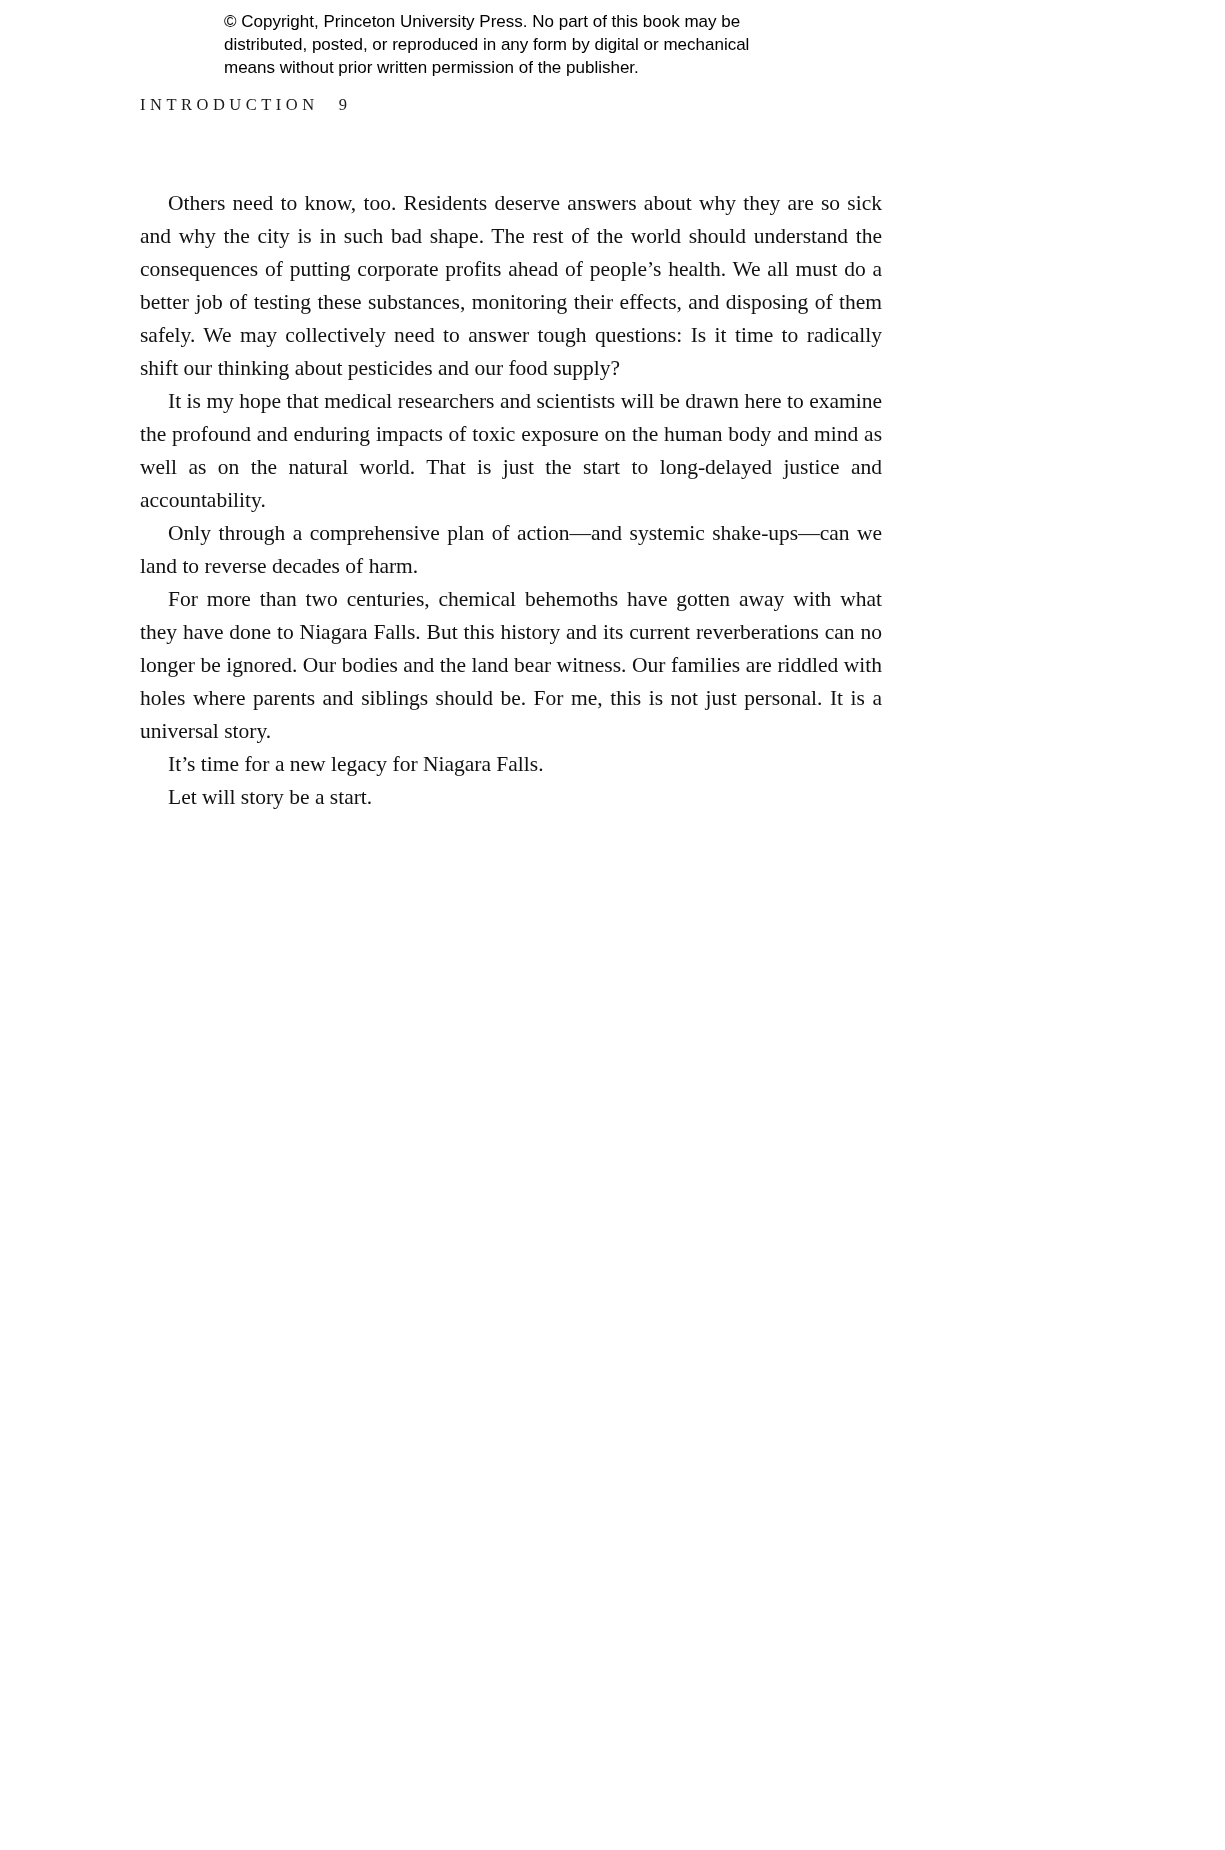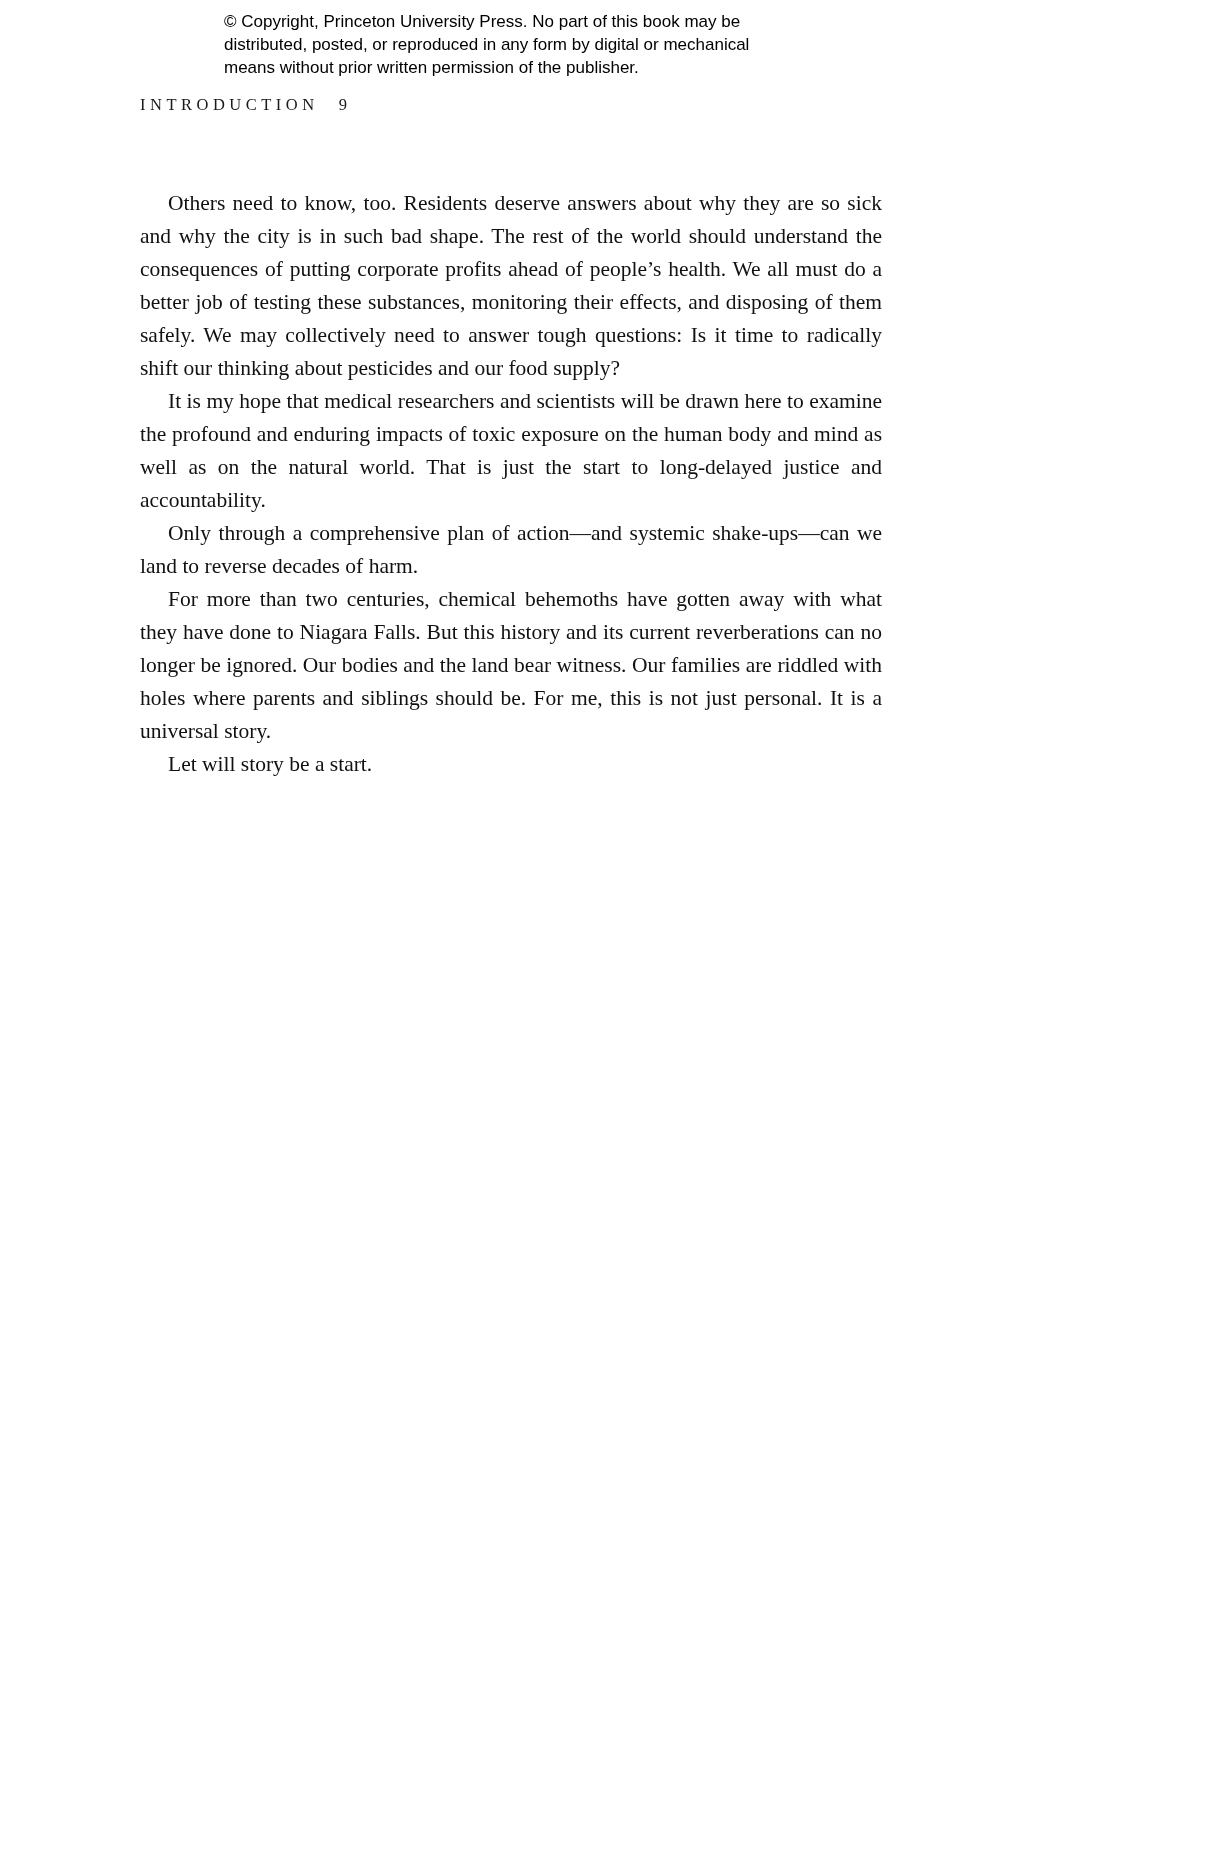--- a/index.html
+++ b/index.html
@@ -81,18 +81,19 @@
 
   <div class="running-head">
     <span class="head-title">INTRODUCTION</span><span class="page-num">9</span>
   </div>
 
   <div class="body-text">
     <p>Others need to know, too. Residents deserve answers about why they are so sick and why the city is in such bad shape. The rest of the world should understand the consequences of putting corporate profits ahead of people’s health. We all must do a better job of testing these substances, monitoring their effects, and disposing of them safely. We may collectively need to answer tough questions: Is it time to radically shift our thinking about pesticides and our food supply?</p>
     <p>It is my hope that medical researchers and scientists will be drawn here to examine the profound and enduring impacts of toxic exposure on the human body and mind as well as on the natural world. That is just the start to long-delayed justice and accountability.</p>
     <p>Only through a comprehensive plan of action—and systemic shake-ups—can we land to reverse decades of harm.</p>
     <p>For more than two centuries, chemical behemoths have gotten away with what they have done to Niagara Falls. But this history and its current reverberations can no longer be ignored. Our bodies and the land bear witness. Our families are riddled with holes where parents and siblings should be. For me, this is not just personal. It is a universal story.</p>
+    <p>It’s time for a new legacy for Niagara Falls.</p>
     <p>Let will story be a start.</p>
   </div>
 
   <div class="footer">For general queries, contact info@press.princeton.edu</div>
 
 </div>
 
 </body></html>

